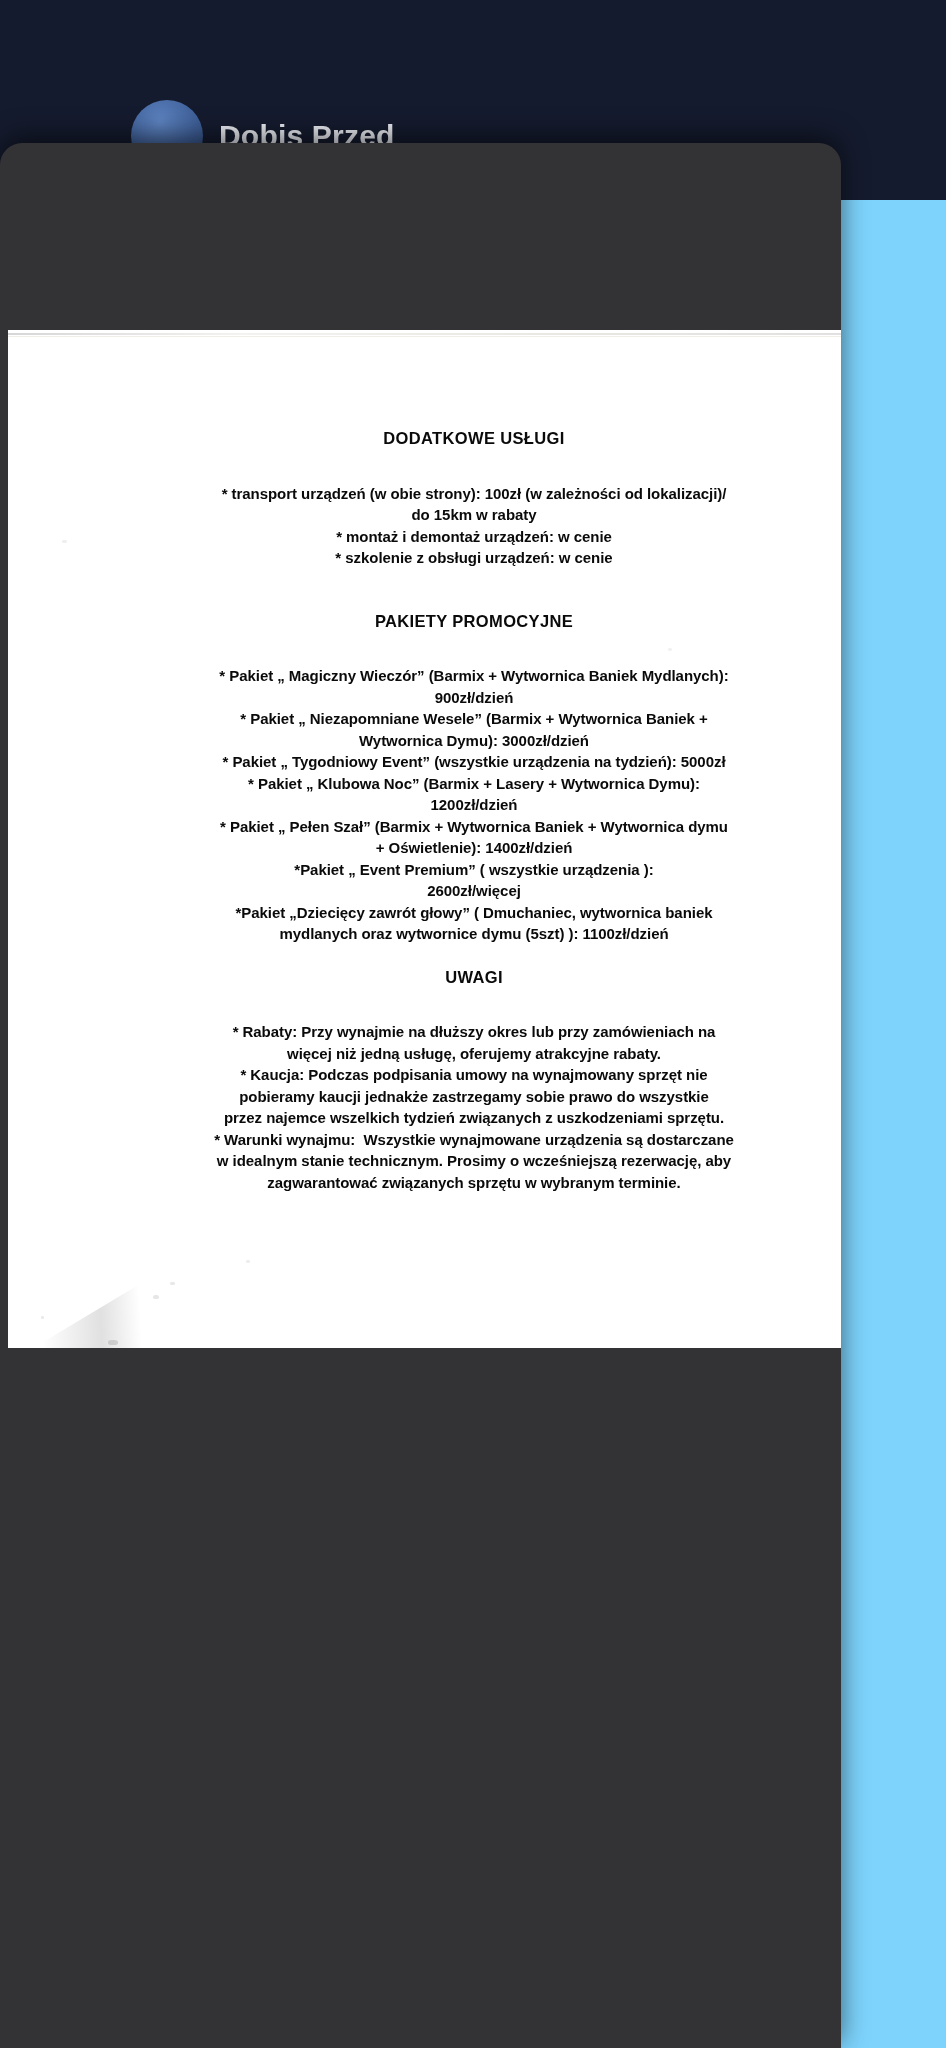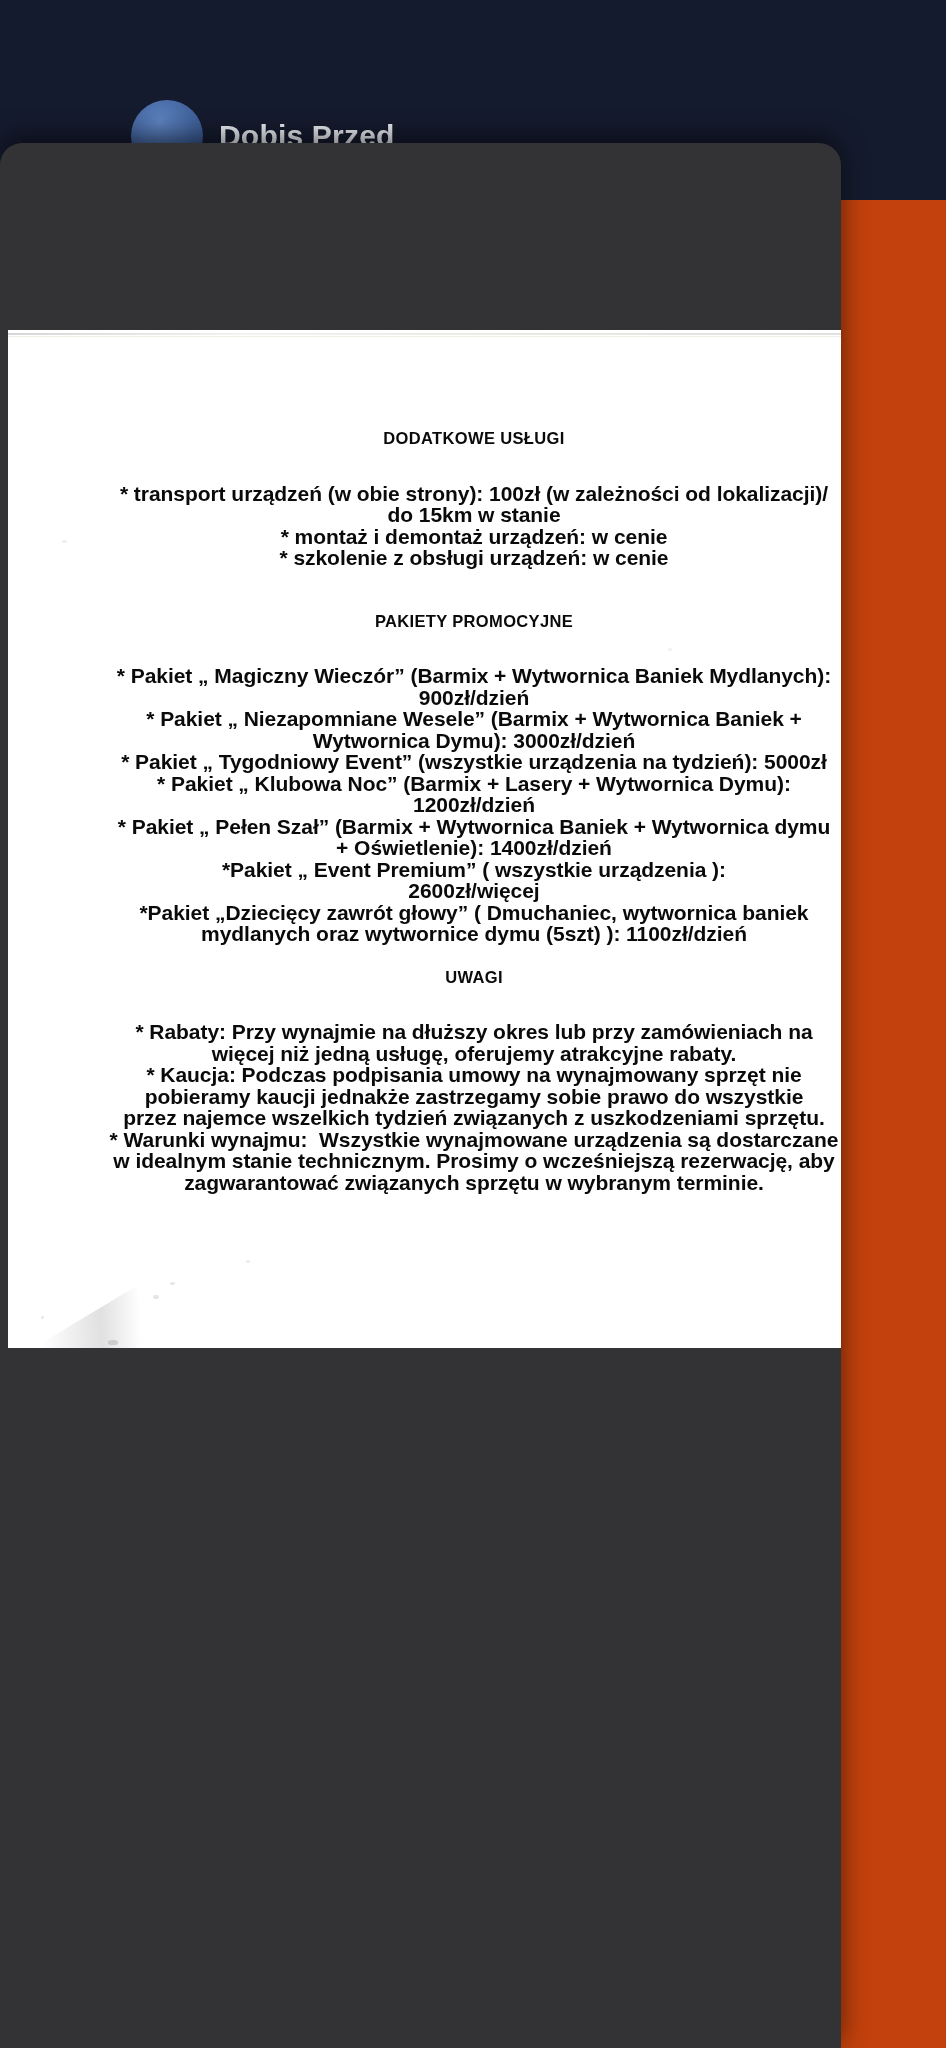--- a/index.html
+++ b/index.html
@@ -5,21 +5,21 @@
   * { margin:0; padding:0; box-sizing:border-box; }
   html, body {
     width:946px; height:2048px;
     background:#000;
     font-family:"Liberation Sans", sans-serif;
     overflow:hidden;
   }
   #screen {
     position:relative;
     width:946px; height:2048px;
-    background:#c2410c;
+    background:#7dd3fc;
     overflow:hidden;
   }
 
   
   .bg-layer {
     position:absolute; left:0; top:0; width:946px; height:200px;
     background:#151b2e;
   }
   .bg-header {
     position:absolute; left:131px; top:100px;
@@ -96,21 +96,21 @@
     font-family:"Liberation Sans", sans-serif;
     font-weight:700;
     font-size:16.5px;
     letter-spacing:.35px;
     color:#0a0a0a;
     line-height:1.25;
   }
   .doc .p {
     font-family:"Liberation Sans", sans-serif;
     font-weight:700;
-    font-size:21px;
+    font-size:15px;
     letter-spacing:-.05px;
     color:#0a0a0a;
     line-height:21.5px;
     white-space:pre-wrap;
   }
   .gap-sm { height:22px; }
   .gap-md { height:34px; }
   .gap-lg { height:42px; }
 </style>
 </head>
@@ -142,21 +142,21 @@
 
       <div class="smudge" style="left:54px;top:210px;width:5px;height:3px;opacity:.14;"></div>
       <div class="smudge" style="left:400px;top:160px;width:4px;height:3px;opacity:.12;"></div>
       <div class="smudge" style="left:660px;top:318px;width:4px;height:3px;opacity:.12;"></div>
 
       <div class="doc">
 
         <div class="h">DODATKOWE USŁUGI</div>
         <div class="gap-md"></div>
         <div class="p">* transport urządzeń (w obie strony): 100zł (w zależności od lokalizacji)/</div>
-        <div class="p">do 15km w stanie</div>
+        <div class="p">do 15km w rabaty</div>
         <div class="p">* montaż i demontaż urządzeń: w cenie</div>
         <div class="p">* szkolenie z obsługi urządzeń: w cenie</div>
 
         <div class="gap-lg"></div>
 
         <div class="h">PAKIETY PROMOCYJNE</div>
         <div class="gap-md"></div>
         <div class="p">* Pakiet „ Magiczny Wieczór” (Barmix + Wytwornica Baniek Mydlanych):</div>
         <div class="p">900zł/dzień</div>
         <div class="p">* Pakiet „ Niezapomniane Wesele” (Barmix + Wytwornica Baniek +</div>

